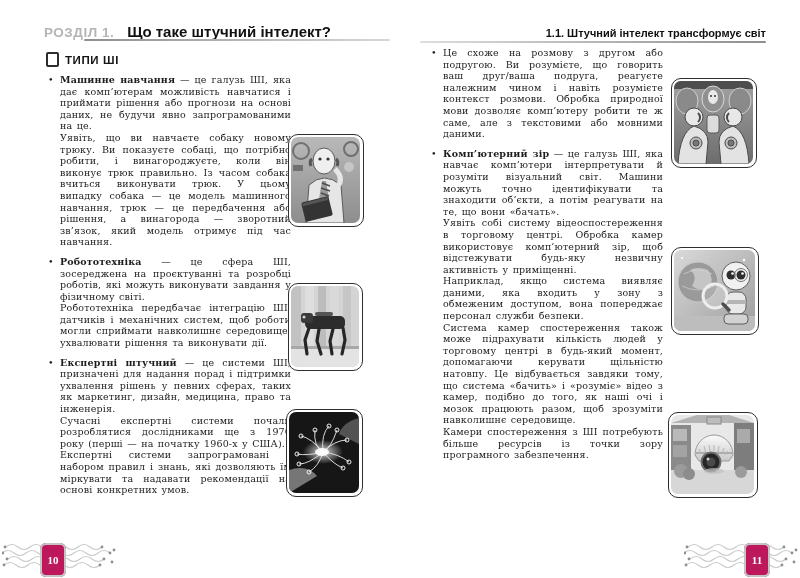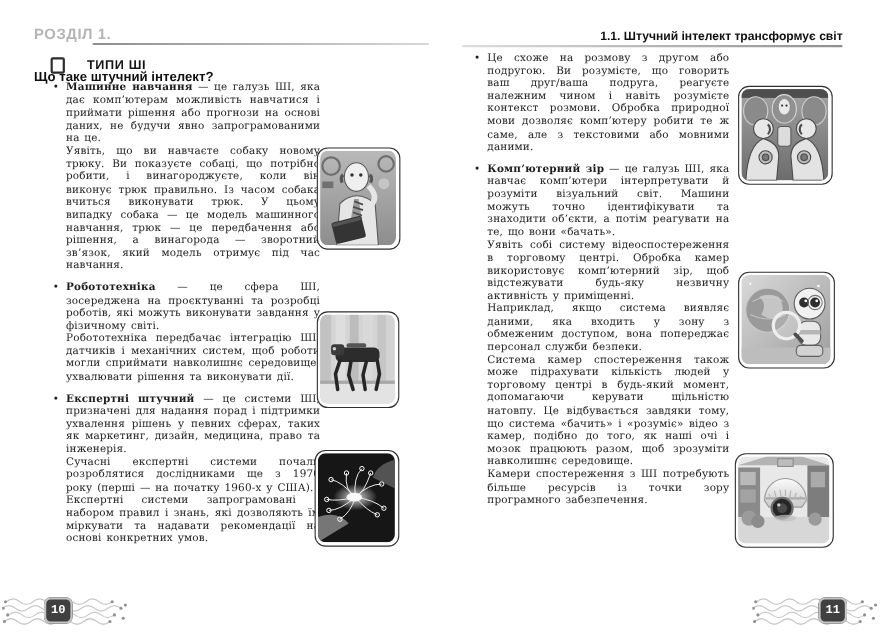--- a/index.html
+++ b/index.html
@@ -1,52 +1,52 @@
 <!DOCTYPE html>
 <html><head>
 <meta charset="utf-8">
 <style>
   html,body{margin:0;padding:0;}
   body{
     width:800px;height:578px;position:relative;background:#ffffff;
     font-family:"DejaVu Serif", serif;color:#1d1d1d;overflow:hidden;
   }
   
-  .hdr-left{position:absolute;left:31px;top:23px;display:flex;align-items:baseline;gap:25px;
-    font-family:"Liberation Sans", sans-serif;white-space:nowrap;flex-direction:column;}
+  .hdr-left{position:absolute;left:44px;top:23px;display:flex;align-items:baseline;gap:13px;
+    font-family:"Liberation Sans", sans-serif;white-space:nowrap;}
   .chapter-label{font-size:13.5px;font-weight:bold;color:#b5b5b5;letter-spacing:.5px;}
-  .chapter-title{font-size:12px;font-weight:bold;color:#101010;}
+  .chapter-title{font-size:15px;font-weight:bold;color:#101010;}
   .hdr-right{position:absolute;right:34px;top:27px;font-family:"Liberation Sans", sans-serif;
     font-size:11px;font-weight:bold;color:#101010;white-space:nowrap;}
   .rule{position:absolute;height:2px;border-radius:1px;}
   .rule-left{left:84px;top:39px;width:306px;background:linear-gradient(to right,#8f8f8f,#d8d8d8);}
   .rule-right{left:420px;top:41px;width:346px;background:linear-gradient(to left,#8f8f8f,#dedede);}
   
   .col{position:absolute;}
   .col-left{left:46px;top:52px;width:322px;}
   .col-right{left:429px;top:47px;width:234px;}
-  .sec-heading{display:flex;align-items:center;gap:20px;margin-bottom:7px;
+  .sec-heading{display:flex;align-items:center;gap:6px;margin-bottom:7px;
     font-family:"Liberation Sans", sans-serif;font-size:11.5px;font-weight:bold;color:#151515;letter-spacing:.6px;}
   .heading-icon{width:9px;height:11px;border:2px solid #2d2d2d;border-radius:2px;background:#fff;}
   .body-text{font-size:9.5px;line-height:11.6px;text-align:justify;
     letter-spacing:.15px;word-spacing:1.2px;}
   .intro{margin:0 0 9px 0;text-indent:14px;width:322px;}
   .bullets{width:245px;}
   .bullets-right{width:234px;}
   .bullet{position:relative;padding-left:14px;margin:0 0 8px 0;}
   .bullet::before{content:"•";position:absolute;left:2px;top:0;font-size:9.5px;color:#1d1d1d;}
   .bullet p{margin:0;}
   .term{font-weight:bold;}
   
   .photo{position:absolute;background:#ffffff;border:1.5px solid #2f2f2f;border-radius:10px;
     padding:2px;box-sizing:border-box;}
   .photo svg{display:block;border-radius:7px;}
   
-  .badge{position:absolute;width:26px;height:24px;border-radius:6px;background:#404040;
-    box-shadow:inset 0 0 0 2px #c4c4c4;color:#ffffff;font-family:Liberation Mono, monospace;
+  .badge{position:absolute;width:26px;height:34px;border-radius:6px;background:#be185d;
+    box-shadow:inset 0 0 0 2px #c4c4c4;color:#ffffff;font-family:Liberation Serif, serif;
     font-size:11px;font-weight:bold;display:flex;align-items:center;justify-content:center;}
   .flourish{position:absolute;}
 </style>
 </head>
 <body>
 
 <div class="hdr-left">
   <span class="chapter-label">РОЗДІЛ 1.</span>
   <span class="chapter-title">Що таке штучний інтелект?</span>
 </div>

